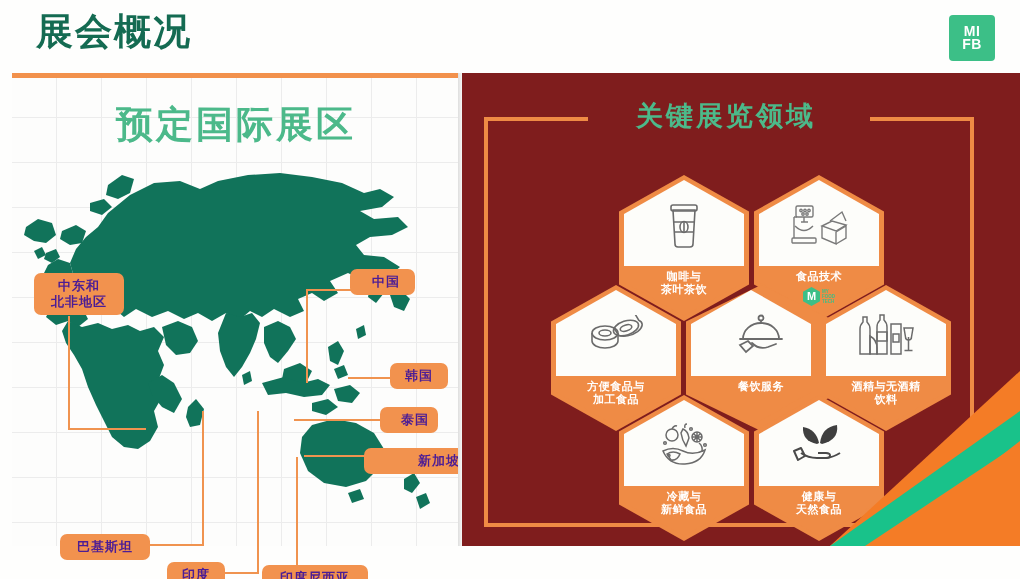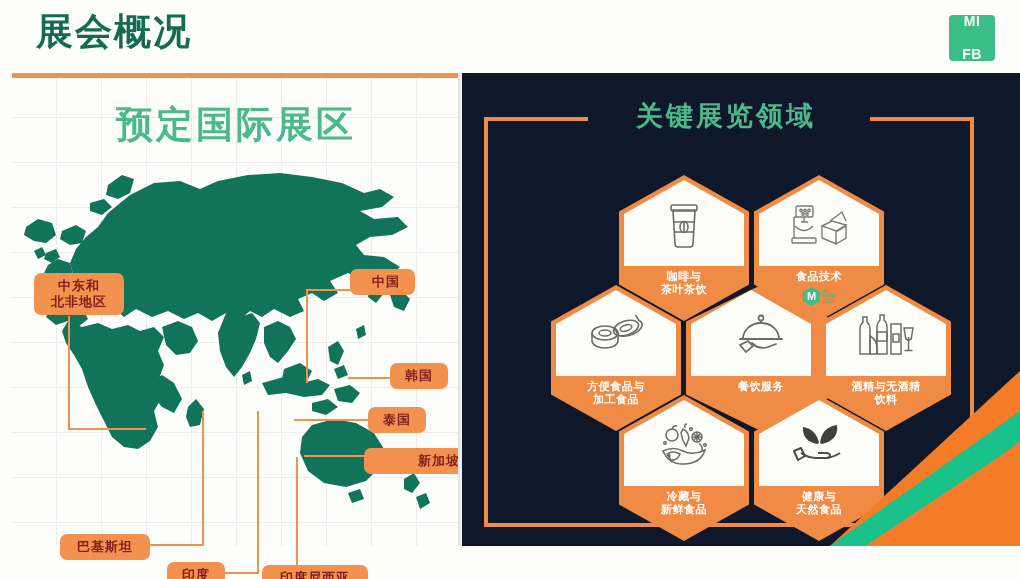--- a/index.html
+++ b/index.html
@@ -15,21 +15,21 @@
   .page-title{
     position:absolute;left:36px;top:10px;
     font-size:37px;font-weight:bold;color:#146b52;
     letter-spacing:2px;line-height:1.2;
   }
   .logo{
     position:absolute;right:25px;top:15px;
     width:46px;height:46px;border-radius:4px;
     background:#3cbf87;
     display:flex;flex-direction:column;
-    align-items:center;justify-content:space-between;
+    align-items:center;justify-content:center;
   }
   .logo span{
     color:#ffffff;font-weight:bold;font-size:14px;
     line-height:13px;letter-spacing:0.5px;
   }
 
   
   .left-panel{
     position:absolute;left:12px;top:73px;width:448px;height:473px;
     background:
@@ -52,30 +52,30 @@
 
   
   .map-wrap{position:absolute;left:0;top:58px;width:448px;height:400px;}
   .map-wrap svg{width:100%;height:100%;display:block;}
 
   
   .conn{position:absolute;background:#f0934f;}
 
   
   .map-label{
-    position:absolute;background:#f2924e;color:#7f1d1d;
+    position:absolute;background:#f2924e;color:#4c1d95;
     border-radius:7px;text-align:center;
     font-size:13px;font-weight:bold;line-height:16px;
     padding:5px 9px;letter-spacing:1px;white-space:pre-line;
   }
 
   
   .right-panel{
     position:absolute;left:462px;top:73px;width:558px;height:473px;
-    background:#0f172a;overflow:hidden;text-decoration:underline;
+    background:#7f1d1d;overflow:hidden;text-decoration:underline;
   }
   .right-title{
     position:absolute;left:0;right:30px;top:25px;text-align:center;
     font-size:27px;font-weight:bold;color:#4cb98a;letter-spacing:3px;
   }
   
   .bracket{position:absolute;left:22px;top:44px;width:490px;height:410px;}
   .bracket i{position:absolute;background:#ef8b45;}
   .bk-left{left:0;top:0;width:4px;height:410px;}
   .bk-right{right:0;top:0;width:4px;height:410px;}
@@ -231,21 +231,21 @@
     <div class="conn" style="left:294px;top:216px;width:46px;height:2px;"></div>
 
     <div class="conn" style="left:336px;top:304px;width:44px;height:2px;"></div>
     <div class="conn" style="left:282px;top:346px;width:92px;height:2px;"></div>
     <div class="conn" style="left:292px;top:382px;width:62px;height:2px;"></div>
 
     <div class="map-label" style="left:22px;top:200px;width:72px;">中东和
 北非地区</div>
     <div class="map-label" style="left:338px;top:196px;width:40px;padding-left:16px;">中国</div>
     <div class="map-label" style="left:378px;top:290px;width:40px;">韩国</div>
-    <div class="map-label" style="left:356px;top:334px;width:40px;">泰国</div>
+    <div class="map-label" style="left:368px;top:334px;width:40px;text-align:right;">泰国</div>
     <div class="map-label" style="left:352px;top:375px;width:56px;padding-left:47px;">新加坡</div>
     <div class="map-label" style="left:48px;top:461px;width:72px;">巴基斯坦</div>
     <div class="map-label" style="left:155px;top:489px;width:40px;">印度</div>
     <div class="map-label" style="left:250px;top:492px;width:88px;">印度尼西亚</div>
   </div>
 
   <div class="panel-divider"></div>
 
   <div class="right-panel">
 

